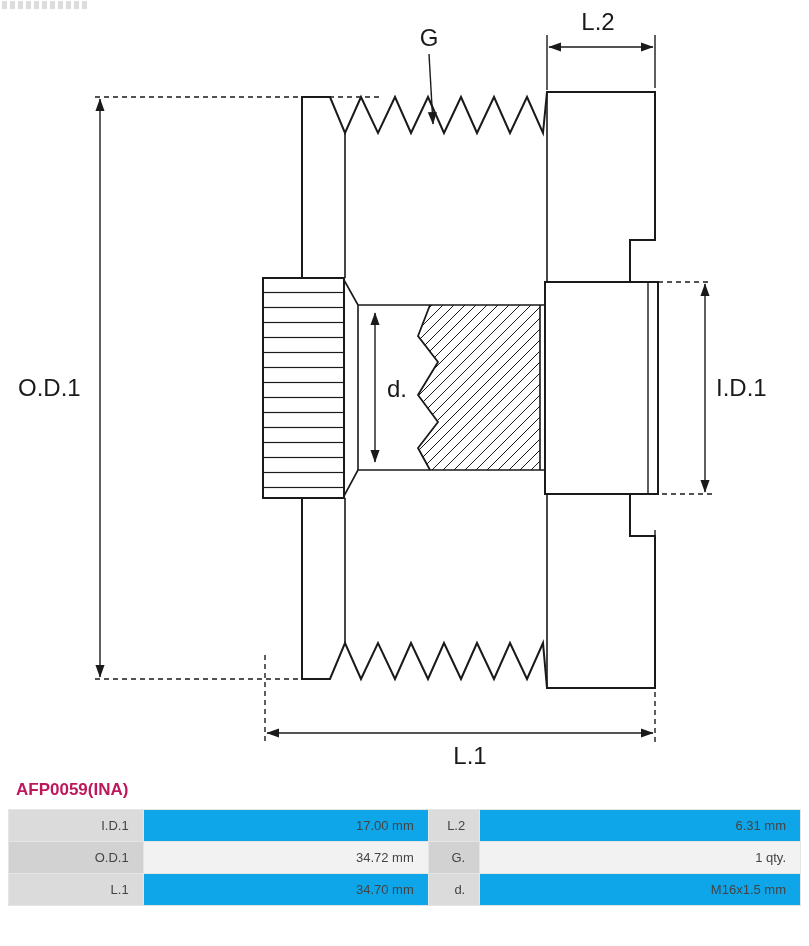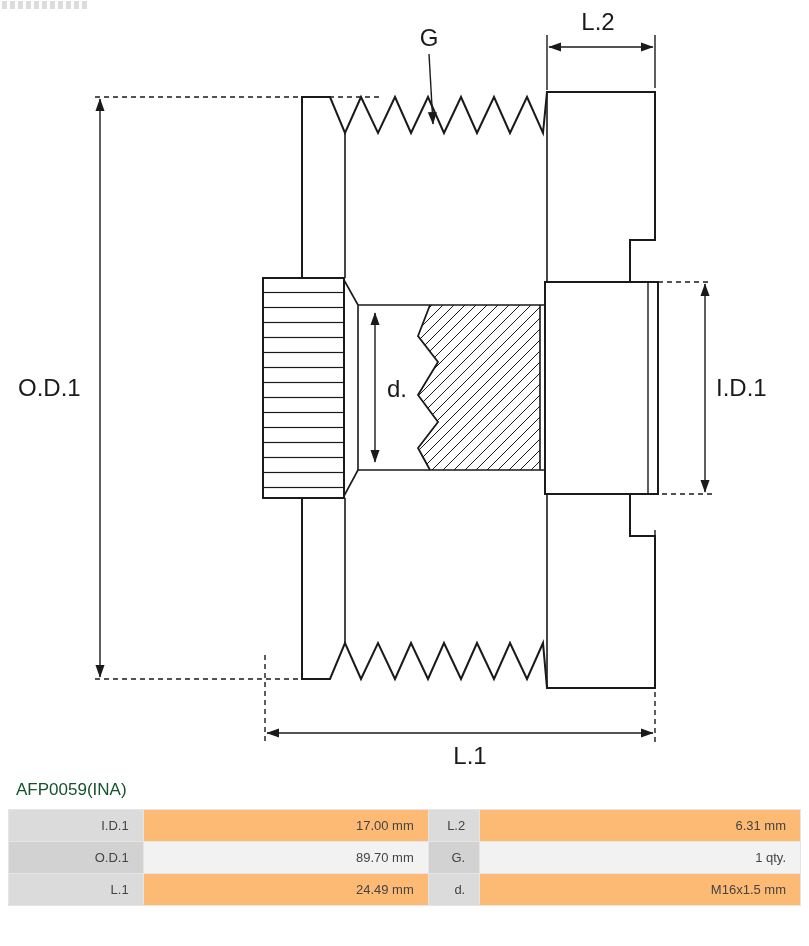--- a/index.html
+++ b/index.html
@@ -16,43 +16,43 @@
     background:repeating-linear-gradient(90deg,#b9b9b9 0 5px,transparent 5px 8px);
     opacity:.5;
   }
   svg{display:block;}
   svg text{
     font-family:"Liberation Sans",sans-serif;
     font-size:24px;
     fill:#1a1a1a;
   }
   .part-number{
-    color:#14532d;
+    color:#be185d;
     font-size:17px;
     padding:0 0 0 16px;
     margin:2px 0 9px 0;
-    font-weight:400;
+    font-weight:700;
   }
   table.specs{
     border-collapse:collapse;
     width:793px;
     margin:0 8px;
     font-size:13px;
     color:#444;
     table-layout:fixed;
   }
   table.specs td{
     border:1px solid #e5e5e5;
     padding:8px 14px;
     text-align:right;
     white-space:nowrap;
     overflow:hidden;
   }
   table.specs td.lbl{background:#dbdbdb;}
-  table.specs td.val{background:#fdba74;}
+  table.specs td.val{background:#0ea5e9;}
   table.specs tr:nth-child(even) td.lbl{background:#d2d2d2;}
   table.specs tr:nth-child(even) td.val{background:#f2f2f2;}
 </style>
 </head>
 <body>
 
 <div class="page">
 
   <div class="watermark"></div>
 
@@ -148,26 +148,26 @@
     </colgroup>
     <tbody>
       <tr>
         <td class="lbl">I.D.1</td>
         <td class="val">17.00 mm</td>
         <td class="lbl">L.2</td>
         <td class="val">6.31 mm</td>
       </tr>
       <tr>
         <td class="lbl">O.D.1</td>
-        <td class="val">89.70 mm</td>
+        <td class="val">34.72 mm</td>
         <td class="lbl">G.</td>
         <td class="val">1 qty.</td>
       </tr>
       <tr>
         <td class="lbl">L.1</td>
-        <td class="val">24.49 mm</td>
+        <td class="val">34.70 mm</td>
         <td class="lbl">d.</td>
         <td class="val">M16x1.5 mm</td>
       </tr>
     </tbody>
   </table>
 
 </div>
 
 </body></html>

